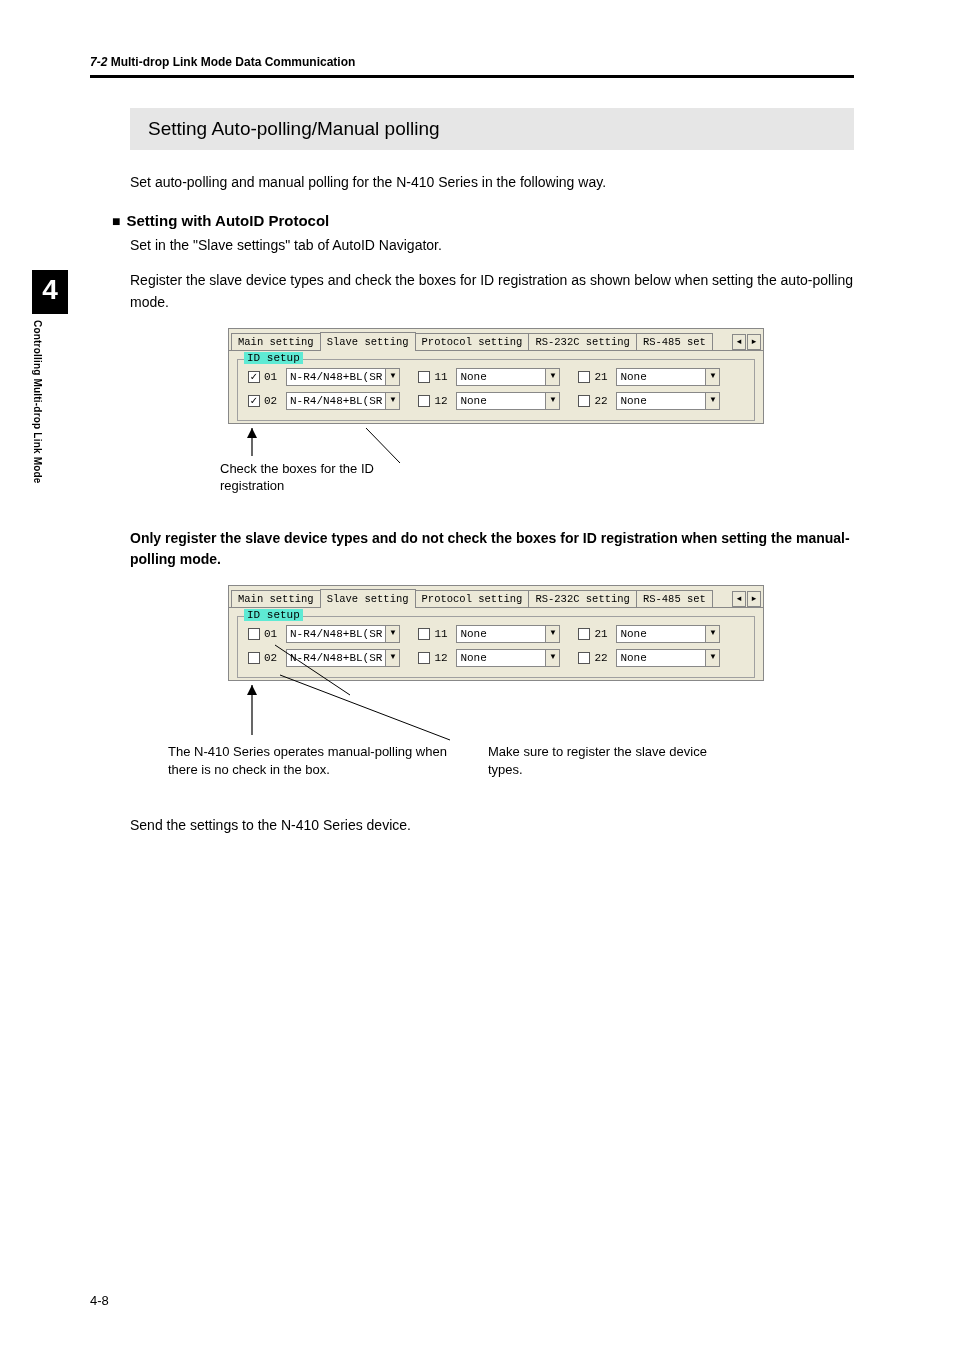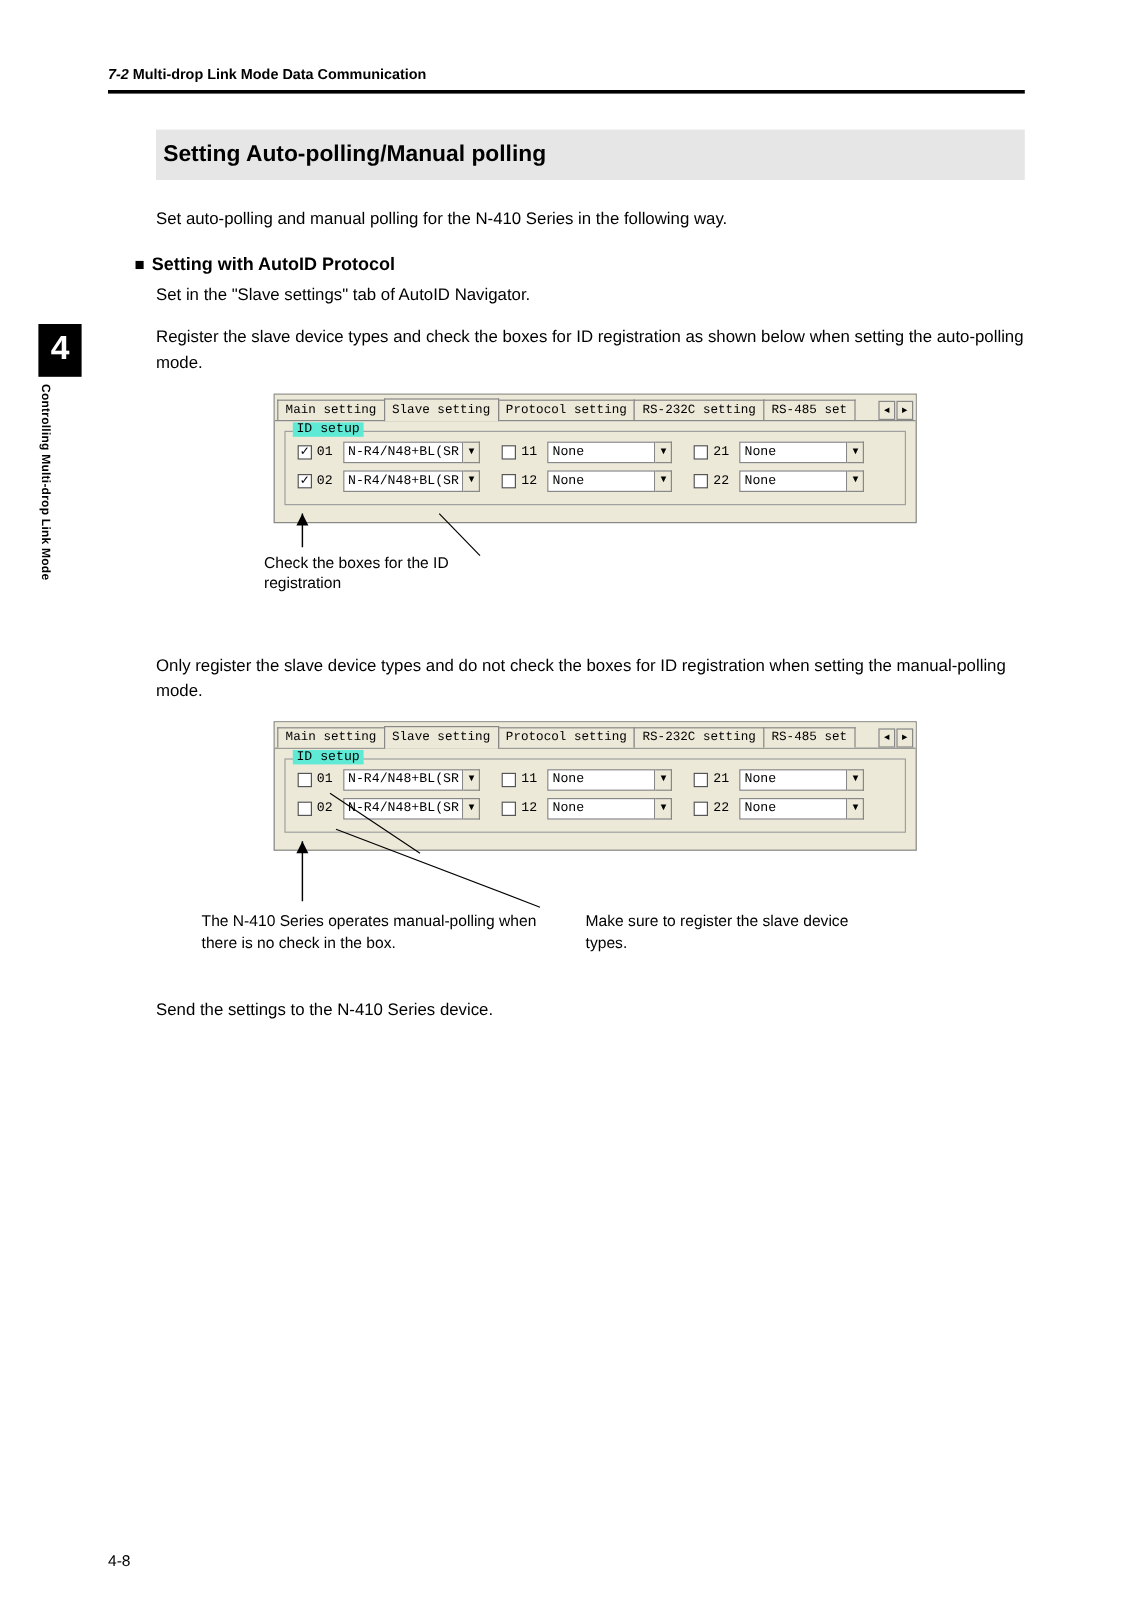--- a/index.html
+++ b/index.html
@@ -18,23 +18,23 @@
   }
   .header-line {
     font-size: 12px;
     margin-bottom: 6px;
   }
   .header-line .sec-num { font-style: italic; font-weight: bold; }
   .header-line .sec-title { font-weight: bold; }
   .thick-rule { border: 0; border-top: 3px solid #000; margin: 0 0 30px 0; }
   .title-bar {
     background: #e6e6e6;
-    padding: 10px 6px;
+    padding: 10px 18px;
     font-size: 19px;
-    font-weight: bold;
+    font-weight: normal;
     margin-bottom: 22px;
     margin-left: 40px;
   }
   .body-text {
     font-size: 14px;
     line-height: 1.55;
     margin: 0 0 18px 40px;
   }
   .sub-heading {
     font-size: 15px;
@@ -81,21 +81,21 @@
   .figure svg { position: absolute; top:0; left:0; }
   .win {
     position: absolute;
     left: 98px;
     top: 0;
     width: 536px;
     border: 1px solid #888;
     background: #ece9d8;
     font-family: "Courier New", monospace;
     font-size: 11px;
-    padding-bottom: 14px;
+    padding-bottom: 2px;
   }
   .tabs {
     display: flex;
     align-items: flex-end;
     padding: 2px 2px 0 2px;
     background: #ece9d8;
     border-bottom: 1px solid #888;
   }
   .tab {
     border: 1px solid #888;
@@ -279,21 +279,21 @@
       </div>
     </div>
     <svg width="680" height="200">
       <line x1="122" y1="100" x2="122" y2="128" stroke="#000" stroke-width="1.2"></line>
       <polygon points="122,100 117,110 127,110" fill="#000"></polygon>
       <line x1="236" y1="100" x2="270" y2="135" stroke="#000" stroke-width="1"></line>
     </svg>
     <div class="fig-caption" style="left:90px; top:132px; width:170px;">Check the boxes for the ID registration</div>
   </div>
 
-  <p class="indent-text" style="margin-top:16px;">Only register the slave device types and do not check the boxes for ID registration when setting the manual-polling mode.</p>
+  <p class="indent-text" style="margin-top:0;font-weight:bold;">Only register the slave device types and do not check the boxes for ID registration when setting the manual-polling mode.</p>
 
   <div class="figure" style="height:220px;">
     <div class="win">
       <div class="tabs">
         <div class="tab">Main setting</div>
         <div class="tab active">Slave setting</div>
         <div class="tab">Protocol setting</div>
         <div class="tab">RS-232C setting</div>
         <div class="tab">RS-485 set</div>
         <div class="tab-arrows">

